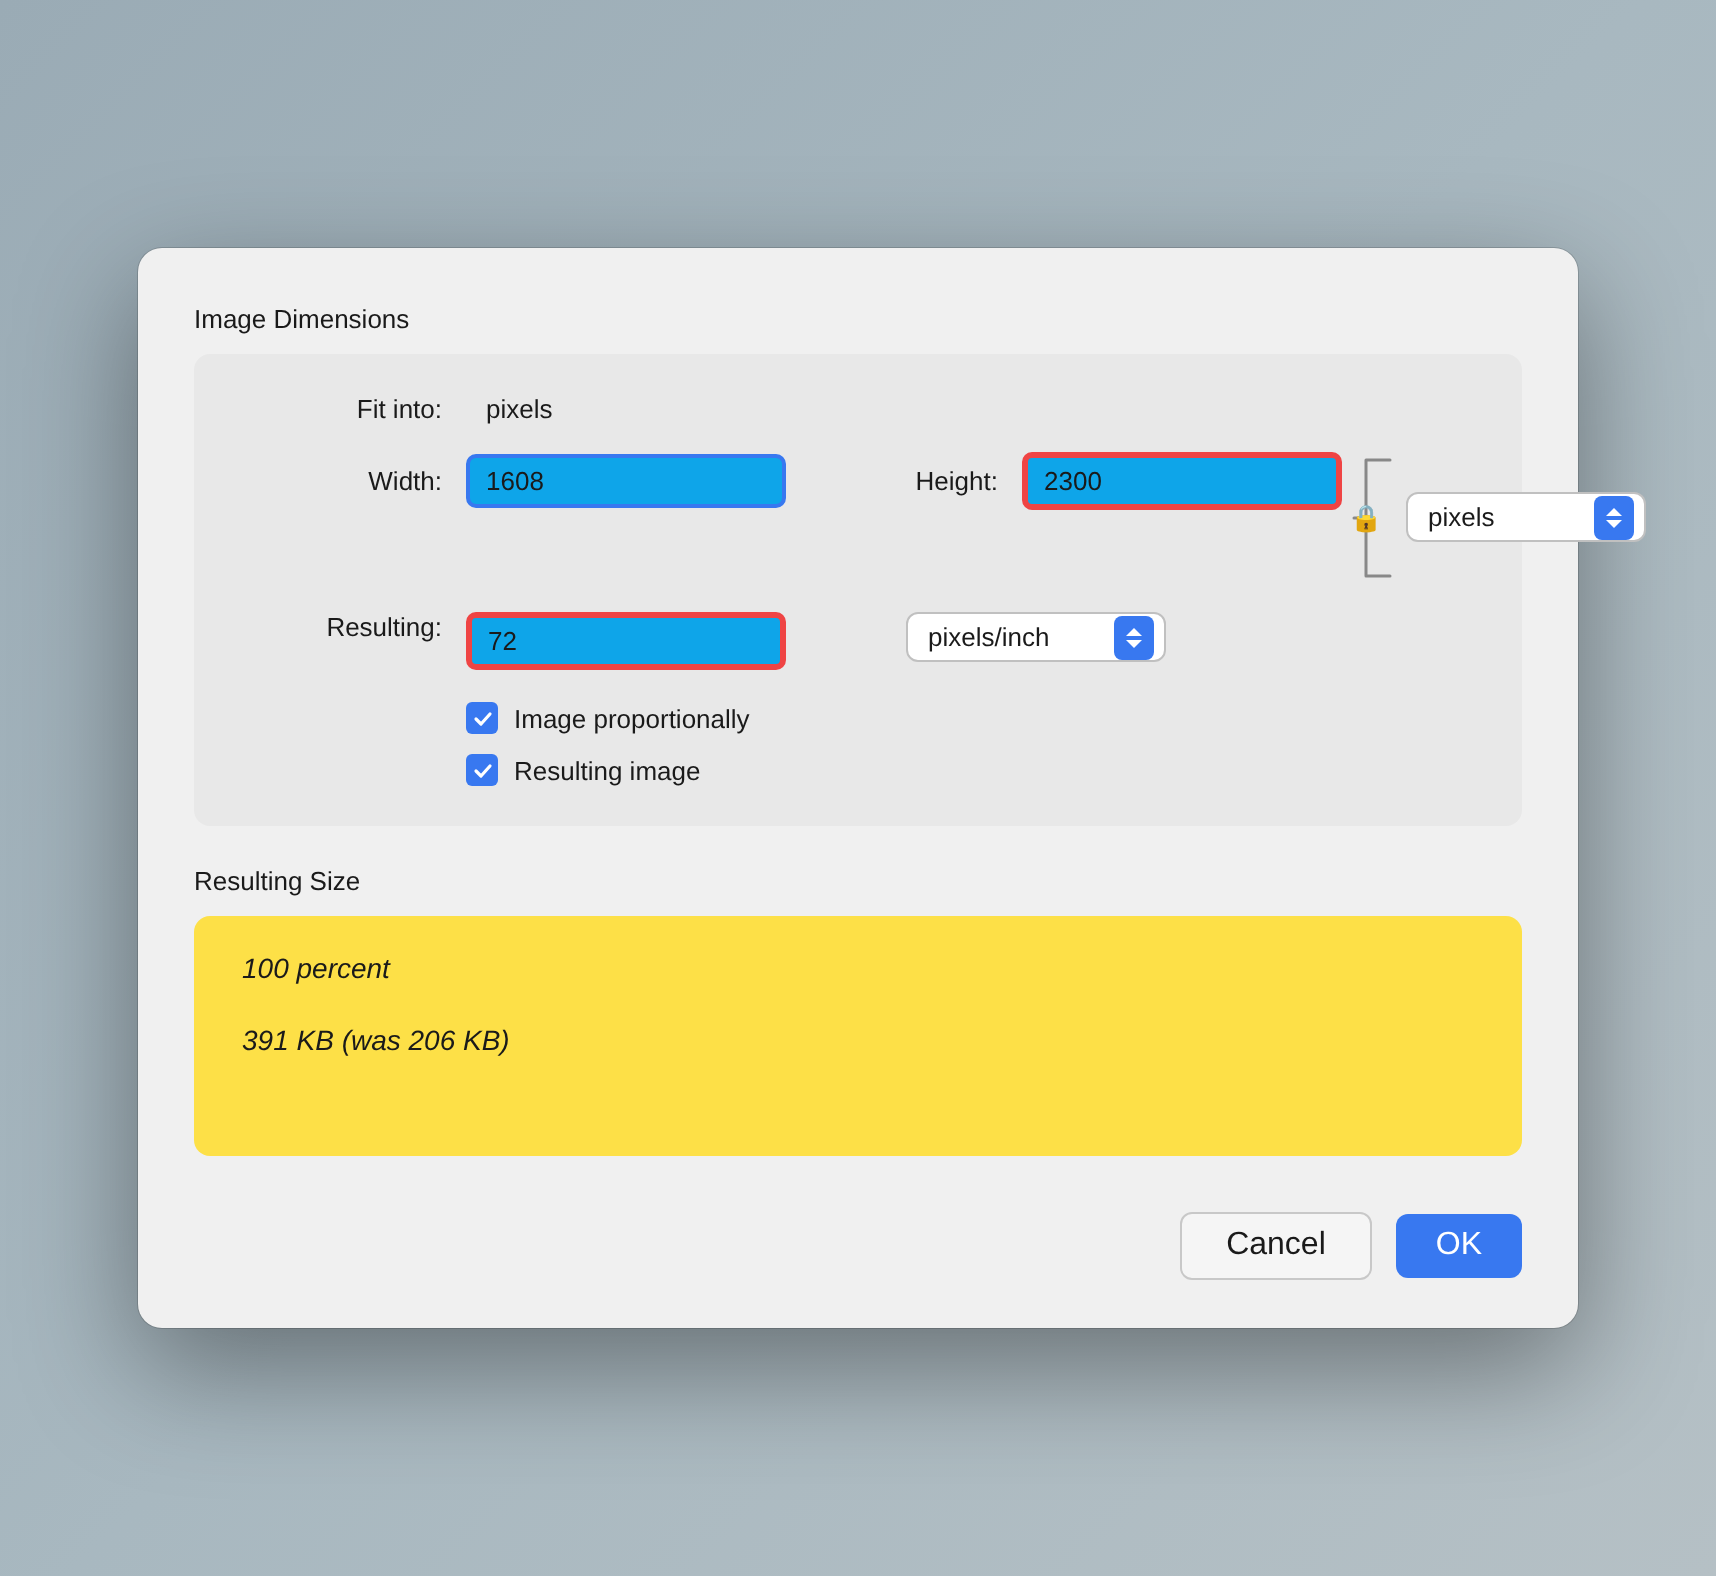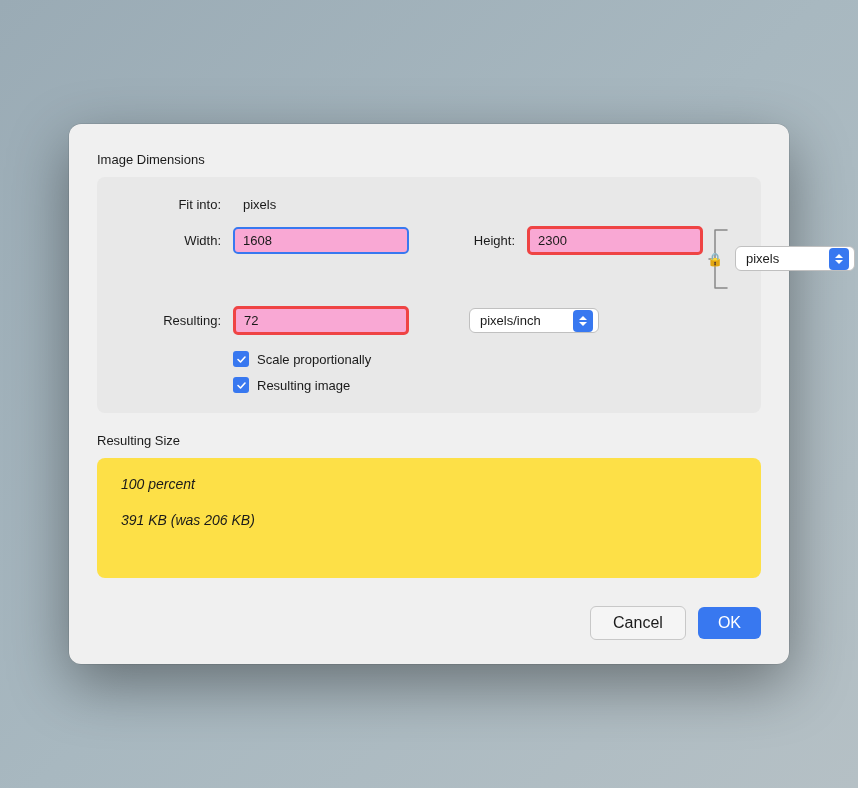--- a/index.html
+++ b/index.html
@@ -36,21 +36,20 @@
 
     .panel {
       background: #e8e8e8;
       border-radius: 8px;
       padding: 20px 24px;
       margin-bottom: 20px;
     }
 
     .row {
       display: flex;
-      align-items: center;
       margin-bottom: 14px;
     }
 
     .row:last-child {
       margin-bottom: 0;
     }
 
     .label {
       font-size: 13px;
       color: #1a1a1a;
@@ -119,27 +118,27 @@
       border-top: 4px solid white;
     }
 
     .pixels-label {
       font-size: 13px;
       color: #1a1a1a;
       margin-left: 10px;
     }
 
     .text-input {
-      background: #f9a8d4;
+      background: #0ea5e9;
       border: 2px solid #3878f0;
       border-radius: 5px;
       padding: 4px 8px;
       font-size: 13px;
       color: #1a1a1a;
-      width: 176px;
+      width: 160px;
       outline: none;
     }
 
     .text-input.no-focus {
       border: 3px solid #ef4444;
     }
 
     .bracket-svg {
       width: 24px;
       height: 66px;
@@ -322,21 +321,21 @@
         </div>
       </div>
     </div>
 
     <div class="checkbox-row">
       <div class="checkbox">
         <svg viewBox="0 0 11 11" fill="none" xmlns="http://www.w3.org/2000/svg">
           <path d="M 2 5.5 L 4.5 8 L 9 3" stroke="white" stroke-width="1.6" stroke-linecap="round" stroke-linejoin="round"></path>
         </svg>
       </div>
-      <span class="checkbox-label">Scale proportionally</span>
+      <span class="checkbox-label">Image proportionally</span>
     </div>
 
     <div class="checkbox-row">
       <div class="checkbox">
         <svg viewBox="0 0 11 11" fill="none" xmlns="http://www.w3.org/2000/svg">
           <path d="M 2 5.5 L 4.5 8 L 9 3" stroke="white" stroke-width="1.6" stroke-linecap="round" stroke-linejoin="round"></path>
         </svg>
       </div>
       <span class="checkbox-label">Resulting image</span>
     </div>

